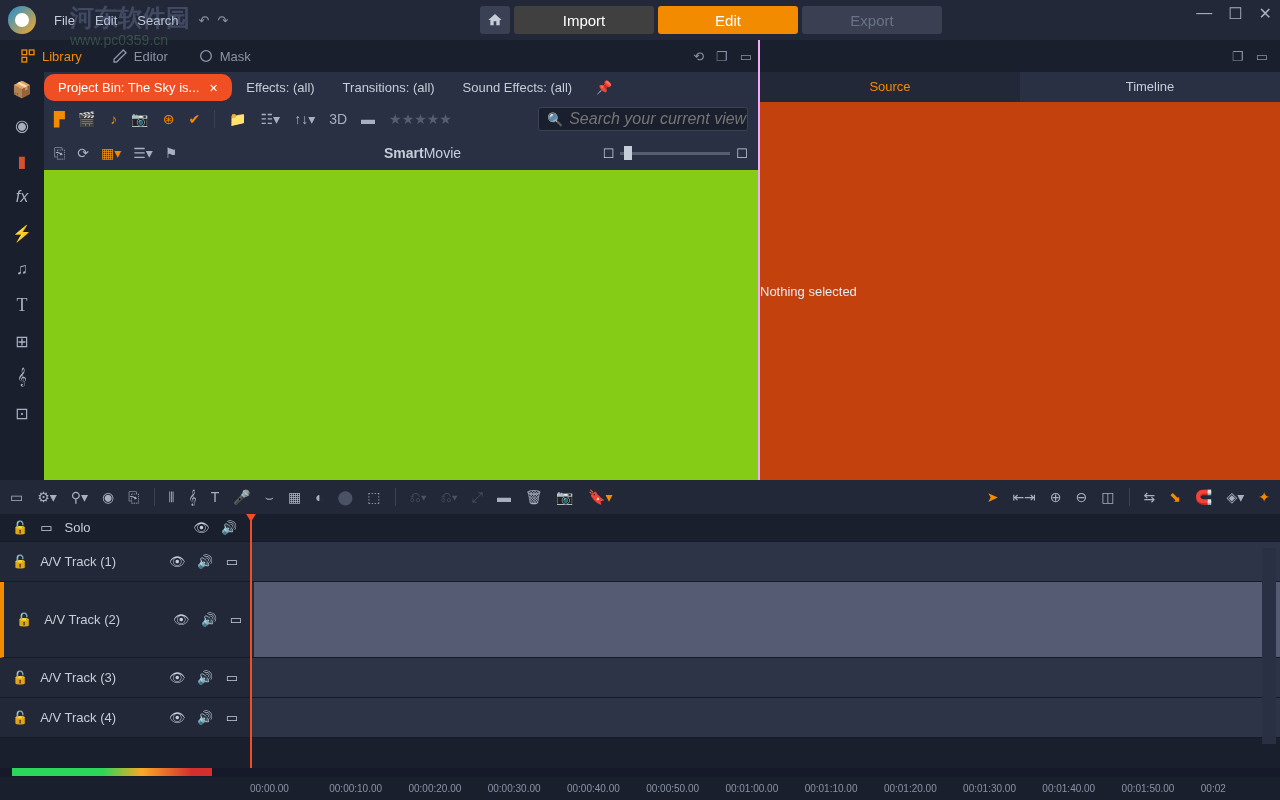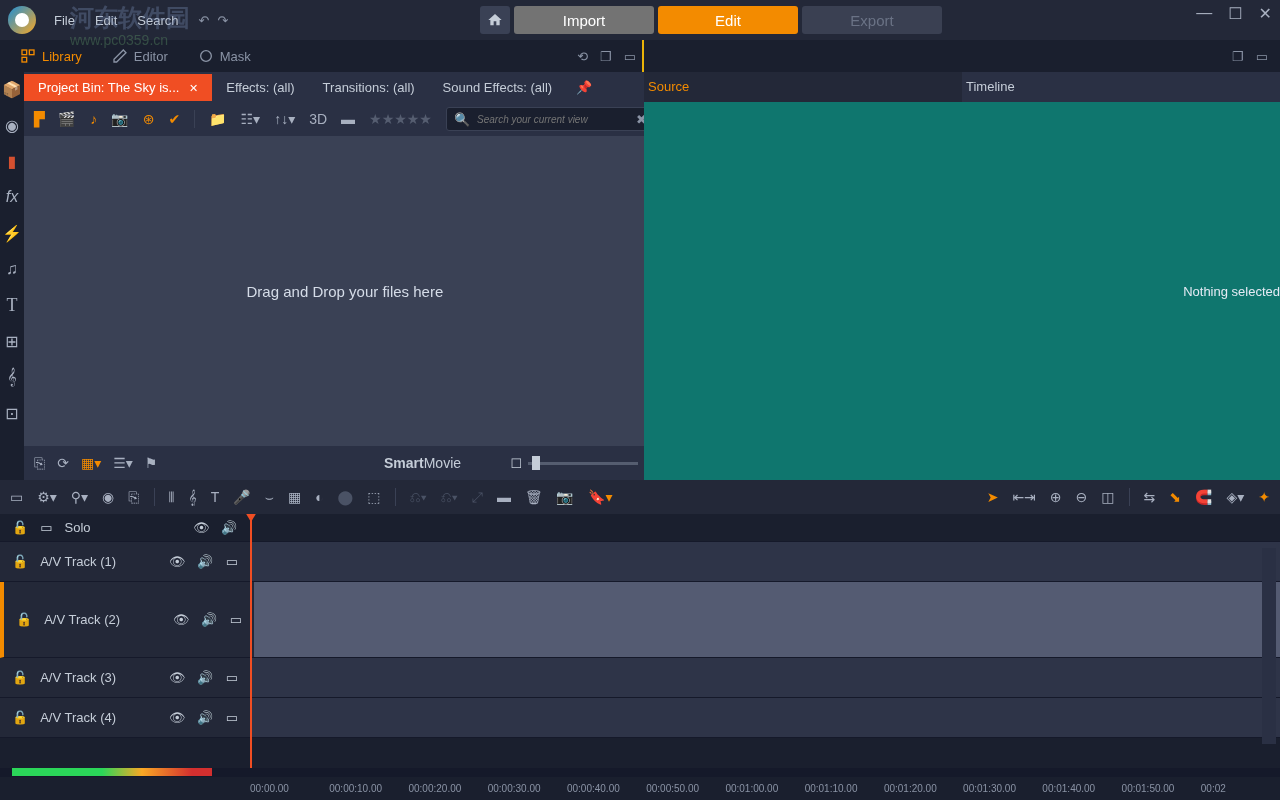--- a/index.html
+++ b/index.html
@@ -6,70 +6,70 @@
 body { background: #1a1f2e; color: #c5cdd8; font-size: 13px; overflow: hidden; width: 1280px; height: 800px; }
 .titlebar { height: 40px; background: #232838; display: flex; align-items: center; padding: 0 8px; }
 .logo { width: 28px; height: 28px; background: linear-gradient(135deg,#1e8fd6,#f9a825); border-radius: 50%; margin-right: 10px; position: relative; }
 .logo::after { content: ""; position: absolute; width: 14px; height: 14px; background: #fff; border-radius: 50%; top: 7px; left: 7px; }
 .menu { display: flex; gap: 4px; }
 .menu span { padding: 4px 8px; cursor: pointer; }
 .undo-redo { margin-left: 12px; display: flex; gap: 8px; color: #8a93a5; }
 .top-buttons { position: absolute; left: 480px; top: 6px; display: flex; gap: 4px; }
 .home-btn { width: 30px; height: 28px; background: #3a4155; border-radius: 3px; display: flex; align-items: center; justify-content: center; cursor: pointer; }
 .big-btn { width: 140px; height: 28px; border-radius: 3px; display: flex; align-items: center; justify-content: center; cursor: pointer; font-size: 15px; }
-.big-btn.gray { background: #737373; color: #fff; }
+.big-btn.gray { background: #404040; color: #fff; }
 .big-btn.orange { background: #f38b00; color: #fff; }
 .big-btn.disabled { background: #3a4052; color: #6a7285; }
 .window-controls { position: absolute; right: 8px; top: 4px; display: flex; gap: 16px; color: #a8b0c0; font-size: 16px; }
 .window-controls span { cursor: pointer; }
 
 .watermark { position: absolute; top: 2px; left: 70px; font-size: 24px; color: rgba(120,140,180,0.35); font-weight: bold; pointer-events: none; z-index: 5; }
 .watermark2 { position: absolute; top: 32px; left: 70px; font-size: 14px; color: rgba(100,160,110,0.35); pointer-events: none; z-index: 5; }
 
 .upper-region { display: flex; height: 440px; }
-.left-panel { width: 644px; background: #84cc16; display: flex; flex-direction: column; border-right: 2px solid #eab308; }
+.left-panel { width: 760px; background: #84cc16; display: flex; flex-direction: column; border-right: 2px solid #f0abfc; }
 .right-panel { flex: 1; background: #232838; display: flex; flex-direction: column; }
 
 .panel-tabs { height: 32px; background: #1a1f2e; display: flex; align-items: center; padding: 0 6px; gap: 2px; }
 .panel-tab { padding: 6px 14px; cursor: pointer; display: flex; align-items: center; gap: 6px; color: #8a93a5; }
 .panel-tab.active { color: #f38b00; }
 .panel-tabs-right { margin-left: auto; display: flex; gap: 12px; color: #8a93a5; }
 
 .content-row { display: flex; flex: 1; }
 .side-icons { width: 44px; background: #1a1f2e; display: flex; flex-direction: column; padding-top: 6px; align-items: center; gap: 14px; }
 .side-ico { width: 24px; height: 22px; cursor: pointer; color: #a8b0c0; display: flex; align-items: center; justify-content: center; font-size: 16px; }
 .side-ico.active { color: #f38b00; }
 
 .lib-content { flex: 1; display: flex; flex-direction: column; }
 .lib-tabs { height: 30px; background: #2a3044; display: flex; align-items: center; }
-.lib-tab { padding: 6px 14px; cursor: pointer; background: #2a3044; font-size: 13px; }
+.lib-tab { padding: 6px 14px; cursor: pointer; background: #2a3044; font-size: 13px; border-radius: 10px; }
 .lib-tab.active { background: #f04e23; color: #fff; }
 .lib-tab .close { margin-left: 6px; font-size: 11px; }
 .pin-ico { margin-left: 4px; padding: 6px; cursor: pointer; }
 
 .lib-toolbar { height: 34px; background: #2a3044; display: flex; align-items: center; padding: 0 10px; gap: 14px; }
 .tb-ico { cursor: pointer; color: #f38b00; font-size: 14px; }
 .tb-ico.gray { color: #a8b0c0; }
 .tb-sep { width: 1px; height: 18px; background: #3a4155; }
 .search-box { margin-left: auto; background: #1a1f2e; border: 1px solid #3a4155; border-radius: 3px; height: 24px; width: 210px; display: flex; align-items: center; padding: 0 8px; gap: 6px; }
-.search-box input { background: transparent; border: none; outline: none; color: #a8b0c0; flex: 1; font-style: italic; font-size: 10px; }
+.search-box input { background: transparent; border: none; outline: none; color: #a8b0c0; flex: 1; font-style: italic; font-size: 16px; }
 
 .drop-zone { flex: 1; display: flex; align-items: center; justify-content: center; color: #d5dce8; background: #3a4155; margin: 0; font-size: 15px; }
 
 .lib-footer { height: 34px; background: #2a3044; display: flex; align-items: center; padding: 0 10px; gap: 12px; }
 .lib-footer .smartmovie { position: absolute; left: 384px; font-weight: bold; font-size: 14px; text-align: center; }
 .lib-footer .smartmovie .thin { font-weight: normal; }
 .zoom-slider { margin-left: auto; display: flex; align-items: center; gap: 6px; }
 .zoom-track { width: 110px; height: 3px; background: #555d70; position: relative; }
 .zoom-thumb { width: 8px; height: 14px; background: #c5cdd8; position: absolute; left: 4px; top: -6px; }
 
 .preview-tabs { height: 30px; display: flex; margin-top: 0; }
-.preview-tab { flex: 1; text-align: left; padding: 7px 4px; cursor: pointer; background: #2a3044; }
+.preview-tab { flex: 1; text-align: center; padding: 7px 4px; cursor: pointer; background: #2a3044; }
 .preview-tab.active { color: #f38b00; background: #232838; }
-.preview-area { flex: 1; display: flex; align-items: center; justify-content: flex-end; background: #0f766e; color: #e5ebf5; }
+.preview-area { flex: 1; display: flex; align-items: center; justify-content: flex-start; background: #c2410c; color: #e5ebf5; }
 .preview-top-icons { height: 32px; display: flex; justify-content: flex-end; align-items: center; padding: 0 12px; gap: 12px; background: #1a1f2e; }
 
 .timeline-region { background: #1a1f2e; height: 320px; display: flex; flex-direction: column; }
 .tl-toolbar { height: 34px; background: #232838; display: flex; align-items: center; padding: 0 10px; gap: 14px; }
 .tl-ico { cursor: pointer; color: #a8b0c0; font-size: 14px; }
 .tl-toolbar-right { margin-left: auto; display: flex; gap: 14px; align-items: center; }
 .tl-ico.orange { color: #f38b00; }
 
 .tracks { flex: 1; overflow: hidden; position: relative; }
 .track-row { display: flex; align-items: center; border-bottom: 1px solid #15192a; background: #232838; }
@@ -201,21 +201,20 @@
           <span class="tb-ico gray">3D</span>
           <span class="tb-ico gray">▬</span>
           <span class="tb-ico gray" style="color:#555d70">★★★★★</span>
           <div class="search-box">
             <span>🔍</span>
             <input placeholder="Search your current view" style="">
             <span style="color:#8a93a5">✖</span>
           </div>
         </div>
 
-        <div class="drop-zone">Drag and Drop your files here</div>
 
         <div class="lib-footer">
           <span class="tb-ico gray">⎘</span>
           <span class="tb-ico gray">⟳</span>
           <span class="tb-ico" style="color:#f38b00">▦▾</span>
           <span class="tb-ico gray">☰▾</span>
           <span class="tb-ico gray">⚑</span>
           <div class="smartmovie">
             <span>Smart</span><span class="thin">Movie</span>
           </div>

